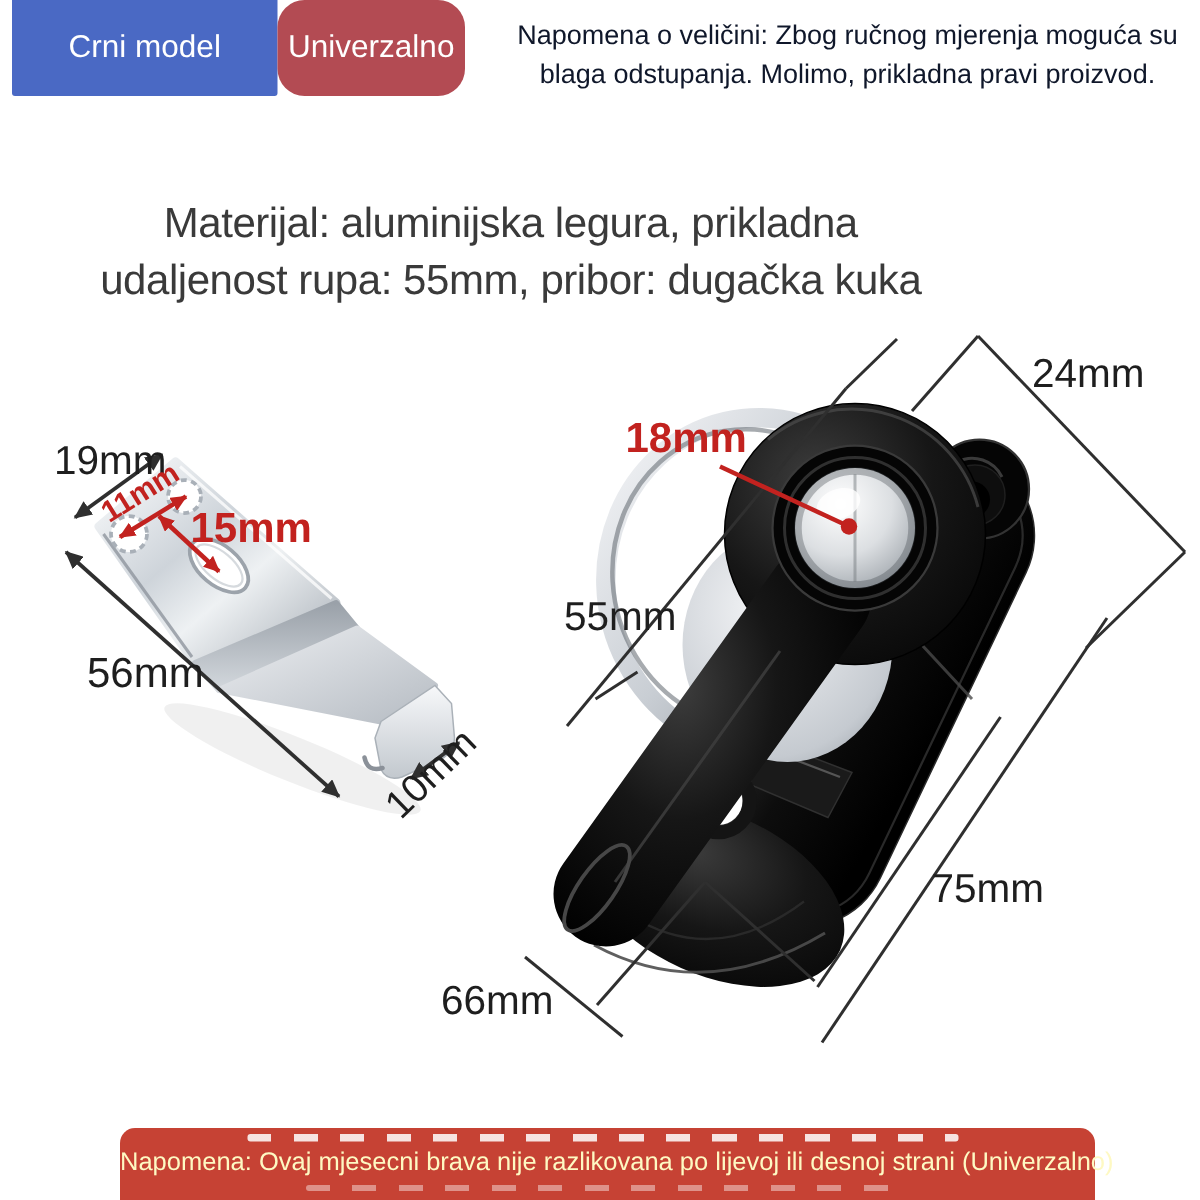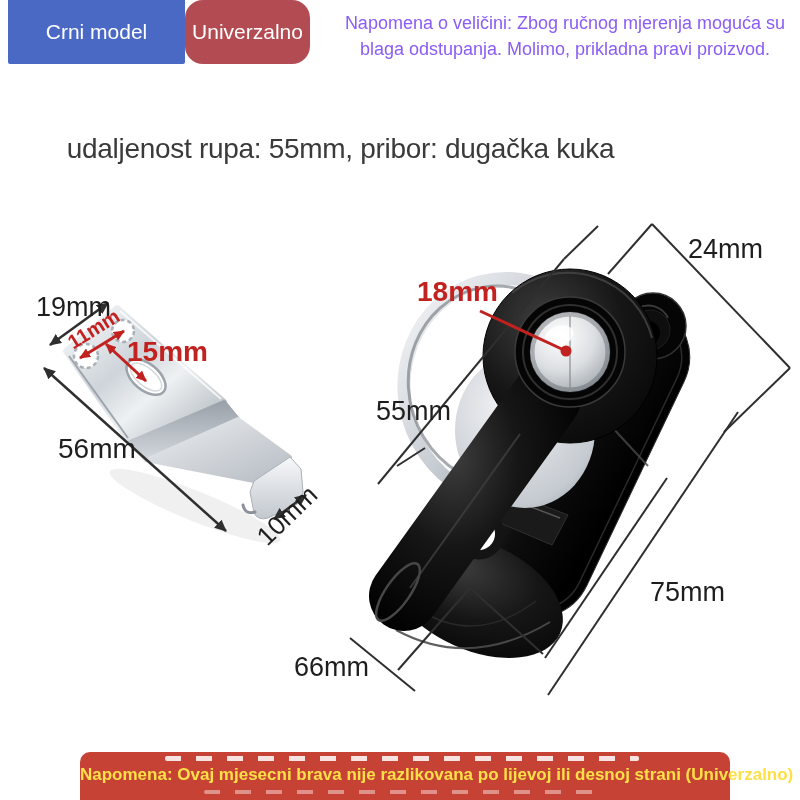--- a/index.html
+++ b/index.html
@@ -10,50 +10,50 @@
   
   .badge {
     position:absolute; top:0; height:64px; display:flex; align-items:center; justify-content:center;
     color:#ffffff; font-size:21px; border-radius:0 0 2px 2px;
   }
   .badge-blue { left:8px; width:177px; }
   .badge-red  { left:185px; width:125px; }
   
   .size-note {
     position:absolute; left:335px; top:10px; width:460px; text-align:center;
-    color:#8b5cf6; font-size:18px; line-height:26px;
+    color:#0f172a; font-size:18px; line-height:26px;
   }
   
   .material-note {
     position:absolute; left:18px; top:130px; width:645px; text-align:center;
     color:#3a3a3a; font-size:28px; line-height:38px; letter-spacing:-0.3px;
   }
   
   .dim { position:absolute; color:#1e1e1e; font-size:27px; white-space:nowrap; }
   .dim.red { font-weight:bold; }
   .d19 { left:36px;  top:292px; }
   .d11 { left:76px;  top:331px; font-size:20px; transform-origin:0 100%; transform:rotate(-32deg); }
   .d15 { left:127px; top:336px; font-size:28px; }
   .d56 { left:58px;  top:433px; font-size:28px; }
   .d10 { left:272px; top:521px; font-size:26px; transform-origin:0 100%; transform:rotate(-44deg); }
   .d18 { left:417px; top:276px; font-size:28px; }
   .d24 { left:688px; top:234px; }
   .d55 { left:376px; top:396px; }
-  .d75 { left:621px; top:577px;margin-left:29px; }
+  .d75 { left:621px; top:577px; }
   .d66 { left:294px; top:652px; }
   
   .scene { position:absolute; left:0; top:0; }
   
   .banner {
     position:absolute; left:80px; top:752px; width:650px; height:48px;
     border-radius:10px 10px 0 0;
   }
   .banner-text {
     position:absolute; left:0; right:0; top:13px; text-align:center;
-    color:#fde047; font-size:17px; font-weight:bold; white-space:nowrap;
+    color:#fef9c3; font-size:17px; font-weight:normal; white-space:nowrap;
   }
   .ghost { position:absolute; border-radius:2px;
     background:repeating-linear-gradient(90deg, rgba(255,255,255,.85) 0 16px, rgba(255,255,255,0) 16px 31px); }
   .ghost-top    { left:13%; top:4px;  width:73%; height:5px; }
   .ghost-bottom { left:19%; top:38px; width:61%; height:4px; opacity:.5; }
 </style>
 </head>
 <body>
 
 <div class="canvas">
@@ -64,20 +64,21 @@
   <div class="badge badge-red" style="background-color: rgb(179, 75, 83); border-radius: 18px;">
     <span>Univerzalno</span>
   </div>
 
   <div class="size-note">
     <div>Napomena o veličini: Zbog ručnog mjerenja moguća su</div>
     <div>blaga odstupanja. Molimo, prikladna pravi proizvod.</div>
   </div>
 
   <div class="material-note">
+    <div>Materijal: aluminijska legura, prikladna</div>
     <div>udaljenost rupa: 55mm, pribor: dugačka kuka</div>
   </div>
 
   <svg class="scene" width="800" height="800" viewBox="0 0 800 800">
     <defs>
       <linearGradient id="metalPlate" x1="0" y1="0" x2="1" y2="1">
         <stop offset="0" stop-color="#fcfdfe"></stop>
         <stop offset="0.4" stop-color="#ced4da"></stop>
         <stop offset="0.6" stop-color="#eef1f3"></stop>
         <stop offset="1" stop-color="#a6adb5"></stop>

